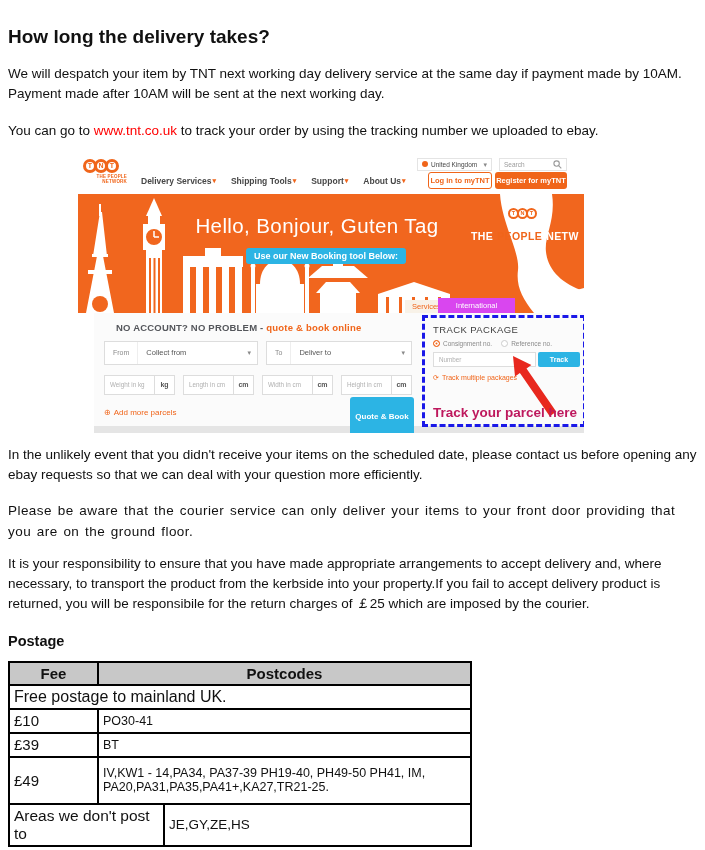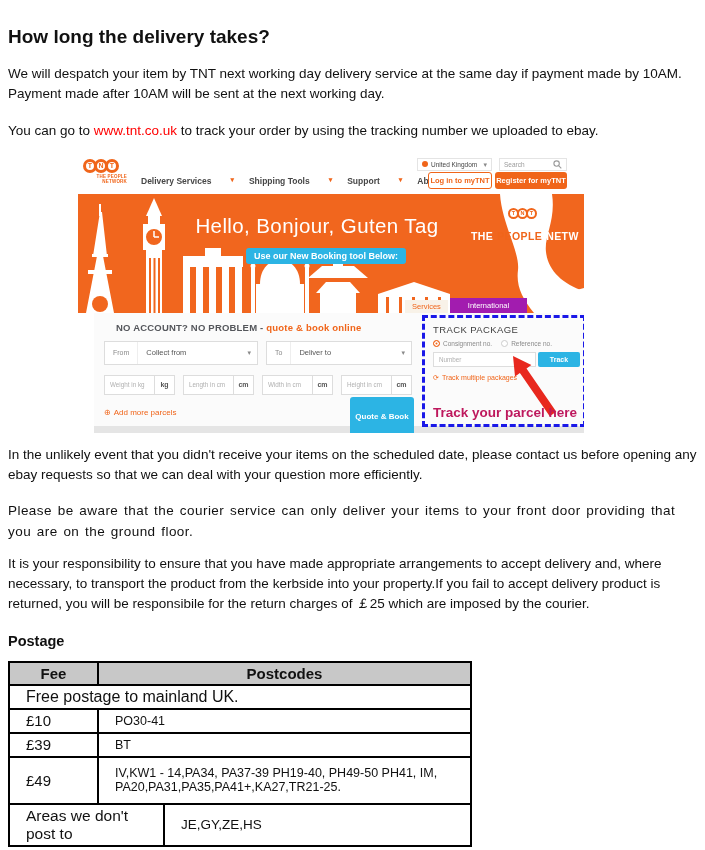--- a/index.html
+++ b/index.html
@@ -21,21 +21,21 @@
   .tnt-header { position:absolute; left:0; top:0; width:506px; height:39px; background:#fff; }
   .tnt-logo { position:absolute; left:5px; top:4px; }
   .circles { display:flex; }
   .circle { width:14px; height:14px; border:3px solid #f0651a; border-radius:50%; color:#f0651a;
             font-size:7px; font-weight:bold; display:flex; align-items:center; justify-content:center;
             background:#fff; margin-left:-3px; }
   .circle:first-child { margin-left:0; }
   .logo-tag { font-size:4.5px; line-height:1.25; color:#f0651a; font-weight:bold; text-align:right;
               width:44px; letter-spacing:.2px; margin-top:1px; }
   .tnt-nav { position:absolute; left:63px; top:21px; display:flex; gap:15px; align-items:center; }
-  .nav-item { font-size:8.5px; font-weight:bold; color:#474747; display:flex; gap:19px; cursor:pointer; }
+  .nav-item { font-size:8.5px; font-weight:bold; color:#474747; display:flex; gap:1px; align-items:center; cursor:pointer; }
   .chev-o { color:#f0651a; font-size:7px; line-height:1; }
   .chev-g { color:#8a8a8a; font-size:7px; line-height:1; }
   .country-box { position:absolute; left:339px; top:3px; width:75px; height:13px; border:1px solid #e4e4e4;
                  display:flex; align-items:center; gap:3px; padding:0 4px; font-size:6.5px; color:#454545; background:#fff; }
   .dot { width:6px; height:6px; border-radius:50%; background:#f0651a; flex:0 0 auto; }
   .country-box .chev-g { margin-left:auto; }
   .search-box { position:absolute; left:421px; top:3px; width:68px; height:13px; border:1px solid #e4e4e4;
                 display:flex; align-items:center; padding:0 4px; font-size:6.5px; color:#9a9a9a; background:#fff; }
   .search-box svg { margin-left:auto; }
   .btn-login { position:absolute; left:350px; top:17px; width:64px; height:17px; border:1px solid #f0651a; border-radius:3px;
@@ -54,21 +54,21 @@
   .band-logo { position:absolute; left:430px; top:14px; display:flex; }
   .band-circle { width:11px; height:11px; border:2.5px solid #f0651a; border-radius:50%; color:#f0651a;
                  font-size:5.5px; font-weight:bold; display:flex; align-items:center; justify-content:center;
                  background:#fff; margin-left:-2px; }
   .band-circle:first-child { margin-left:0; }
   .band-text { position:absolute; left:393px; top:36px; display:flex; gap:4px; font-size:10.5px; font-weight:bold;
                letter-spacing:.4px; white-space:nowrap; }
   .band-text .w { color:#fff; } .band-text .o { color:#f0651a; }
   .tab-national { position:absolute; left:327px; bottom:0; width:43px; height:13px; background:#f8f2e8; color:#f0651a;
                   font-size:7.5px; display:flex; align-items:center; justify-content:center; cursor:pointer; }
-  .tab-international { position:absolute; left:372px; bottom:0; width:77px; height:15px; background:#a21caf; color:#fff;
+  .tab-international { position:absolute; left:360px; bottom:0; width:77px; height:15px; background:#d946ef; color:#fff;
                        font-size:7.5px; display:flex; align-items:center; justify-content:center; cursor:pointer; }
 
   
   .tnt-form { position:absolute; left:16px; top:158px; width:506px; height:120px; background:#fbfbfb; }
   .form-strip { position:absolute; left:0; bottom:0; width:506px; height:7px; background:#e5e5e5; }
   .form-head { position:absolute; left:22px; top:9px; font-size:9.5px; font-weight:bold; color:#54565b; letter-spacing:.2px; }
   .form-head .lnk { color:#f0651a; cursor:pointer; }
   .row1 { position:absolute; left:10px; top:28px; display:flex; gap:8px; }
   .select-box { height:24px; background:#fff; border:1px solid #ddd; display:flex; align-items:center; cursor:pointer; }
   .select-box .lab { font-size:7px; color:#8a8a8a; padding:0 8px; border-right:1px solid #eee; height:100%;
@@ -96,21 +96,21 @@
   .tp-input { width:103px; height:15px; background:#fff; border:1px solid #ddd; color:#b0b0b0; font-size:6.3px;
               display:flex; align-items:center; padding-left:5px; cursor:text; }
   .btn-track { width:42px; height:15px; margin-left:2px; background:#2cb4e4; border-radius:2px; color:#fff;
                font-size:7px; font-weight:bold; display:flex; align-items:center; justify-content:center; cursor:pointer; }
   .tp-multiple { position:absolute; left:8px; top:56px; color:#f0651a; font-size:7px; display:flex; gap:3px; align-items:center; cursor:pointer; }
   .tp-note { position:absolute; left:8px; bottom:4px; font-size:13.5px; font-weight:bold; color:#be185d; white-space:nowrap; }
   .tp-arrow { position:absolute; left:0; top:0; overflow:visible; pointer-events:none; }
 
   
   table.postage { border-collapse:collapse; margin:12px 0 30px 0; table-layout:fixed; width:462px; }
-  table.postage th, table.postage td { border:2px solid #000; padding:2px 16px; }
+  table.postage th, table.postage td { border:2px solid #000; padding:2px 4px; }
   table.postage th { background:#c8c8c8; font-size:15px; font-weight:bold; text-align:center; height:23px; }
   .cell-free { font-size:16px; height:24px; }
   .cell-fee { font-size:15px; height:24px; vertical-align:middle; }
   .cell-pc  { font-size:12.5px; vertical-align:middle; }
   .row-49 td { height:47px; }
   .cell-areas { font-size:15.5px; height:23px; }
   .cell-nopost { font-size:13.5px; }
 </style>
 </head>
 <body>

